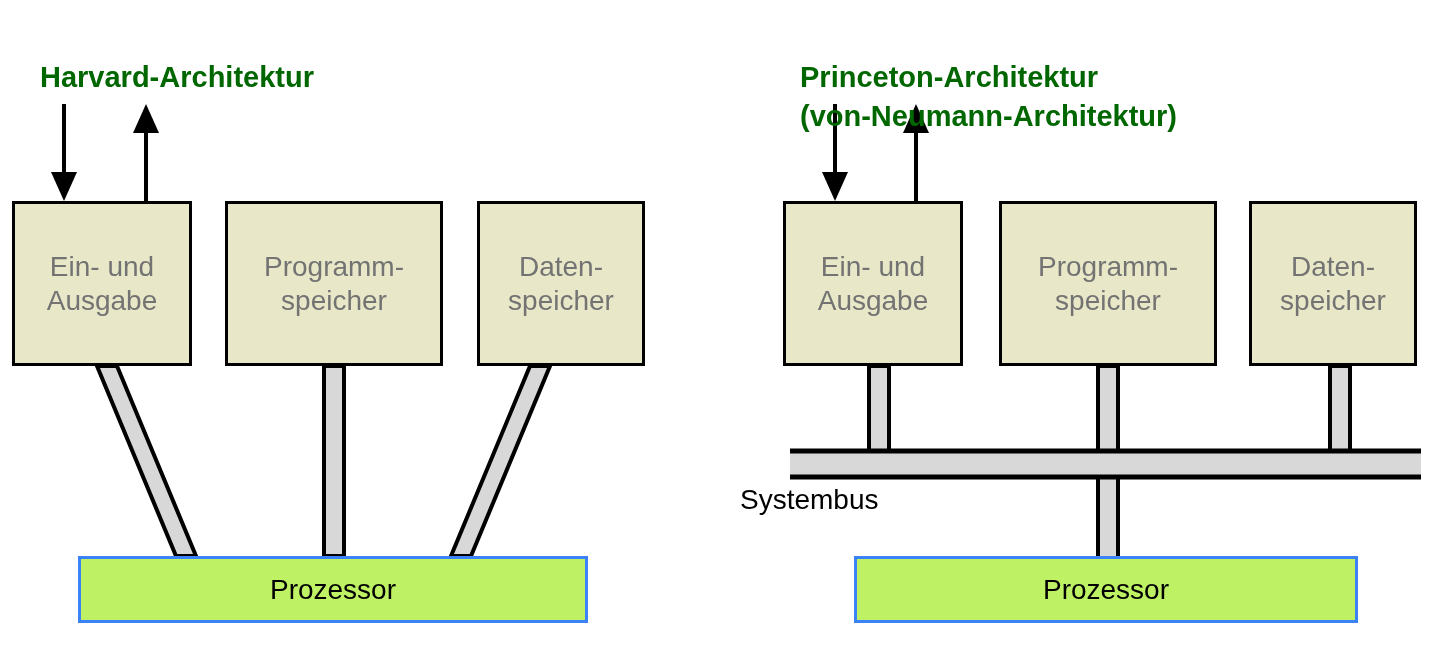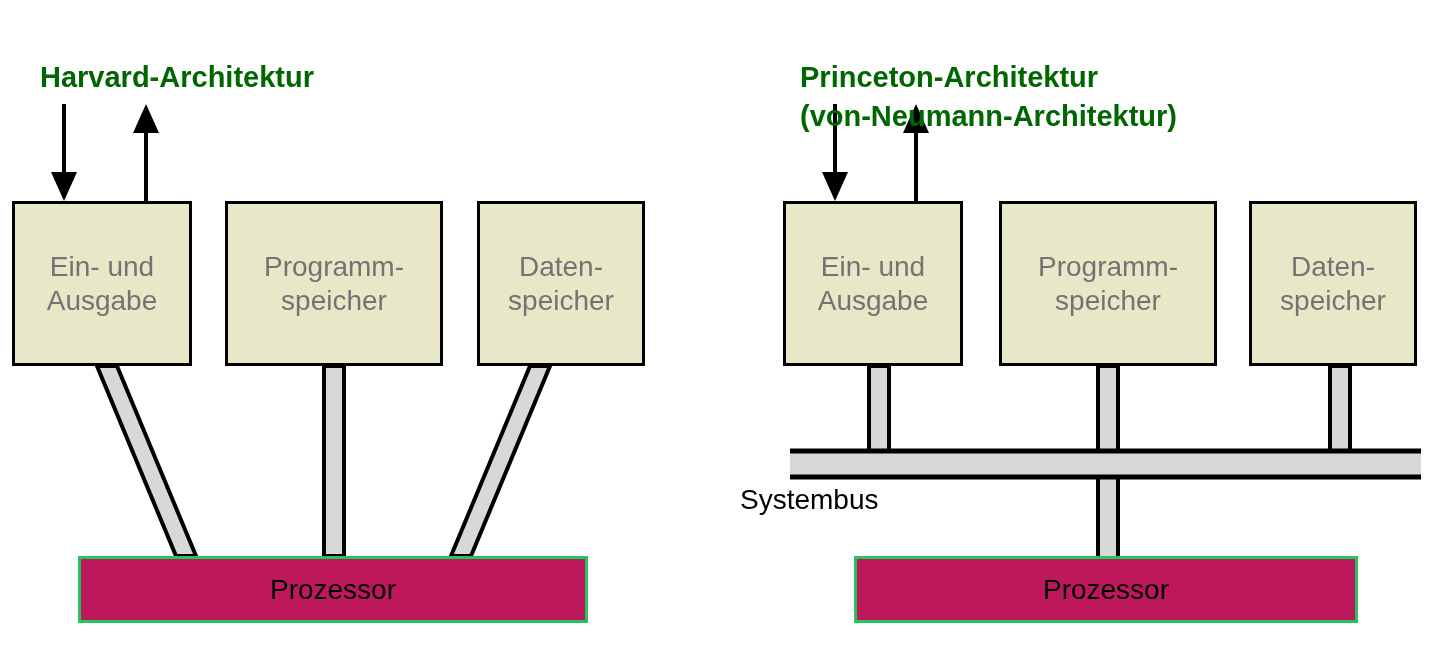--- a/index.html
+++ b/index.html
@@ -5,21 +5,21 @@
   html,body{margin:0;padding:0;background:#fff;}
   body{width:1448px;height:655px;position:relative;overflow:hidden;
        font-family:"Liberation Sans",sans-serif;}
   .stage{position:absolute;left:0;top:0;width:1448px;height:655px;}
   .title{position:absolute;color:#006600;font-weight:bold;font-size:29px;
          line-height:39px;white-space:pre-line;letter-spacing:0px;margin-top:48px;}
   .box{position:absolute;background:#e8e8c8;border:3px solid #000;
        box-sizing:border-box;display:flex;align-items:center;
        justify-content:center;text-align:center;color:#737373;font-size:28px;
        line-height:34px;white-space:pre-line;}
-  .proc{position:absolute;background:#be185d;border:3px solid #22c55e;
+  .proc{position:absolute;background:#bef264;border:3px solid #3b82f6;
         box-sizing:border-box;display:flex;align-items:center;
         justify-content:center;color:#000;font-size:28px;}
   .buslabel{position:absolute;font-size:28px;color:#000;}
   svg.wires{position:absolute;left:0;top:0;width:1448px;height:655px;
             pointer-events:none;}
 </style>
 </head>
 <body>
 
 <div class="stage">

